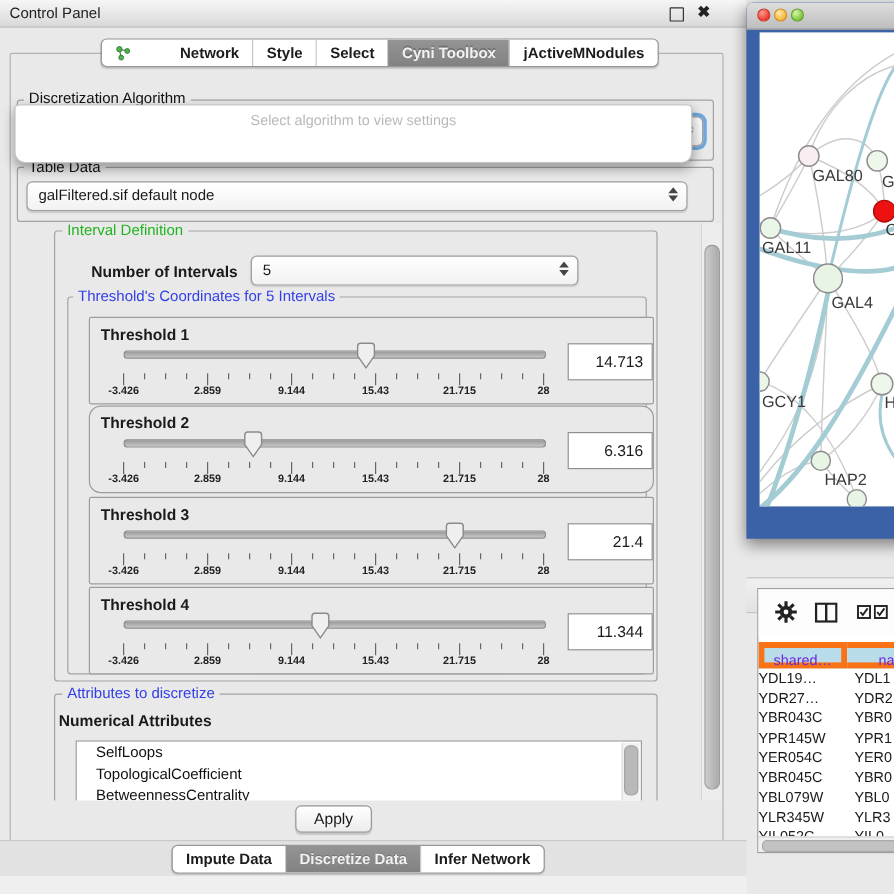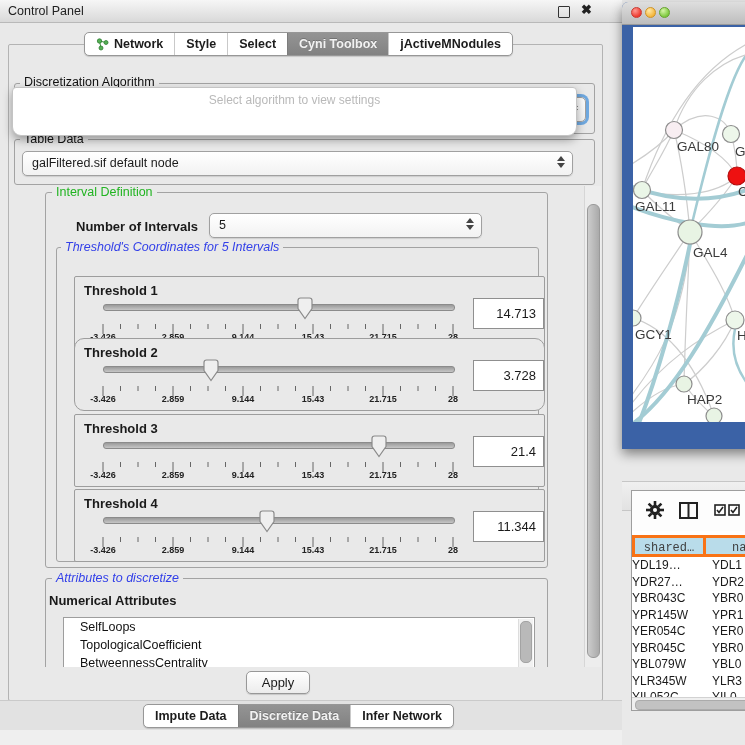--- a/index.html
+++ b/index.html
@@ -12,32 +12,32 @@
     border-bottom:1px solid #b9b9b9;}
   .dock-title{left:8px;top:4px;font-size:12.5px;color:#222;}
   .float-btn{right:0;left:558px;top:6px;width:10px;height:10px;border:1.5px solid #333;border-radius:1px;}
   .close-btn{left:581px;top:2px;font-size:13px;font-weight:bold;color:#222;}
 
   
   .segctl{display:flex;background:#fff;border:1px solid #979797;border-radius:5px;height:22px;
     box-shadow:0 1px 1px rgba(0,0,0,.15);overflow:hidden;}
   .seg{display:flex;align-items:center;padding:0 11px;font-size:12.5px;font-weight:bold;color:#1c1c1c;
     border-left:1px solid #c9c9c9;white-space:nowrap;cursor:default;}
-  .seg:first-child{border-left:none;}
+  .seg:first-child{border-left:none;gap:36px;}
   .seg.sel{background:linear-gradient(#949494,#828282);color:#f2f2f2;border-left-color:#7d7d7d;
     text-shadow:0 -1px 0 rgba(0,0,0,.2);}
   .tabicon{margin-right:5px;display:inline-flex;}
 
   
   .main-panel{left:8px;top:44px;width:593px;height:655px;background:#e9e9e9;border:1px solid #b3b3b3;border-radius:2px;}
   .group{position:absolute;border:1px solid #a3a3a3;border-radius:3px;}
   .grouplabel{position:absolute;background:#e9e9e9;padding:0 4px;font-size:12.5px;line-height:13px;}
   .g-black{color:#111;}
   .g-green{color:#21b421;}
-  .g-blue{color:#3340e8;font-style:italic;}
+  .g-blue{color:#3340e8;}
 
   
   .combo{position:absolute;background:linear-gradient(#ffffff,#f2f2f2);border:1px solid #a0a0a0;border-radius:5px;
     font-size:12.5px;line-height:22px;padding-left:9px;box-shadow:0 1px 1px rgba(0,0,0,.12);}
   .combo .arrows{position:absolute;right:7px;top:4px;display:flex;flex-direction:column;gap:2px;}
   .combo .up{width:0;height:0;border-left:4px solid transparent;border-right:4px solid transparent;border-bottom:5px solid #444;}
   .combo .dn{width:0;height:0;border-left:4px solid transparent;border-right:4px solid transparent;border-top:5px solid #444;}
   .focusring{box-shadow:0 0 0 3px #6fa8df;}
 
   
@@ -89,22 +89,22 @@
   .light.green{left:37px;background:radial-gradient(circle at 35% 30%,#d6f5a8,#7ec93e 70%);border:1px solid #67a32f;}
   .net-canvas{position:absolute;left:11px;top:25px;width:112px;height:395px;background:#fff;overflow:hidden;}
 
   
   .tp-header{left:622px;top:481px;width:123px;height:28px;background:linear-gradient(#f0f0f0,#e2e2e2);
     border-top:1px solid #c6c6c6;border-bottom:1px solid #c6c6c6;}
   .tp-title{position:absolute;left:12px;top:6px;font-size:13px;color:#1c1c1c;}
   .tp-box{left:631px;top:490px;width:132px;height:219px;background:#fff;border:1px solid #9e9e9e;overflow:hidden;}
   .tp-toolbar{position:absolute;left:0;top:0;width:100%;height:40px;background:#fdfdfd;}
   .tp-headrow{position:absolute;left:0;top:44px;width:100%;height:22px;display:flex;}
-  .tp-hcell{box-sizing:border-box;background:#b9dcea;border:3px solid #f97316;font-size:12px;
-    line-height:20px;color:#404040;font-family:Liberation Mono, monospace;}
+  .tp-hcell{box-sizing:border-box;background:#b9dcea;border:5px solid #f97316;font-size:12px;
+    line-height:20px;color:#6d28d9;}
   .tp-hcell.c1{width:74px;text-align:center;}
   .tp-hcell.c2{flex:1;border-left:none;padding-left:26px;}
   .tp-rows{position:absolute;left:0;top:66px;width:100%;height:140px;overflow:hidden;}
   .tp-row{display:flex;height:16.5px;font-size:12px;line-height:16.5px;}
   .tp-c1{width:74px;padding-left:0;box-sizing:border-box;}
   .tp-c2{flex:1;padding-left:6px;}
   .tp-hscroll{position:absolute;left:0;top:206px;width:100%;height:12px;background:#efefef;border-top:1px solid #d2d2d2;}
   .tp-hthumb{position:absolute;left:3px;top:2px;width:118px;height:8px;border-radius:4px;background:#c2c2c2;border:1px solid #ababab;}
   .ticon{position:absolute;top:9px;}
 </style>
@@ -178,21 +178,21 @@
       <span>5</span>
       <div class="arrows">
           <div class="up"></div>
           <div class="dn"></div>
         </div>
     </div>
 
     <div class="group" style="left:10px;top:54px;width:481px;height:313px;">
       <div class="grouplabel g-blue" style="left:4px;top:-7px;">Threshold's Coordinates for 5 Intervals</div>
       <div>
-          <div class="tbox" style="top: 16px; margin-top: 12px;">
+          <div class="tbox" style="top: 16px;">
             <div class="tlabel">Threshold 1</div>
             <div class="track"></div>
             <div class="ticks"><svg width="366" height="12" viewBox="0 0 366 12">
                 <line x1="8" y1="1" x2="8" y2="11" stroke="#666" stroke-width="1"></line>
                 <line x1="25.5" y1="1" x2="25.5" y2="6" stroke="#666" stroke-width="1"></line>
                 <line x1="43" y1="1" x2="43" y2="6" stroke="#666" stroke-width="1"></line>
                 <line x1="60.5" y1="1" x2="60.5" y2="6" stroke="#666" stroke-width="1"></line>
                 <line x1="78" y1="1" x2="78" y2="11" stroke="#666" stroke-width="1"></line>
                 <line x1="95.5" y1="1" x2="95.5" y2="6" stroke="#666" stroke-width="1"></line>
                 <line x1="113" y1="1" x2="113" y2="6" stroke="#666" stroke-width="1"></line>
@@ -250,21 +250,21 @@
               </svg></div>
             <div class="tickl" style="left: -7px;">-3.426</div>
             <div class="tickl" style="left: 63px;">2.859</div>
             <div class="tickl" style="left: 133px;">9.144</div>
             <div class="tickl" style="left: 203px;">15.43</div>
             <div class="tickl" style="left: 273px;">21.715</div>
             <div class="tickl" style="left: 343px;">28</div>
             <div class="handle" style="left: 128.499px;"><svg width="16" height="23" viewBox="0 0 16 23">
                 <path d="M1 3.5 Q1 1 3.5 1 H12.5 Q15 1 15 3.5 V11.5 L8 21.5 L1 11.5 Z" fill="#efefef" stroke="#8a8a8a" stroke-width="1.2"></path>
               </svg></div>
-            <div class="vbox">3.728</div>
+            <div class="vbox">6.316</div>
           </div>
           <div class="tbox" style="top: 166px;">
             <div class="tlabel">Threshold 3</div>
             <div class="track"></div>
             <div class="ticks"><svg width="366" height="12" viewBox="0 0 366 12">
                 <line x1="8" y1="1" x2="8" y2="11" stroke="#666" stroke-width="1"></line>
                 <line x1="25.5" y1="1" x2="25.5" y2="6" stroke="#666" stroke-width="1"></line>
                 <line x1="43" y1="1" x2="43" y2="6" stroke="#666" stroke-width="1"></line>
                 <line x1="60.5" y1="1" x2="60.5" y2="6" stroke="#666" stroke-width="1"></line>
                 <line x1="78" y1="1" x2="78" y2="11" stroke="#666" stroke-width="1"></line>

